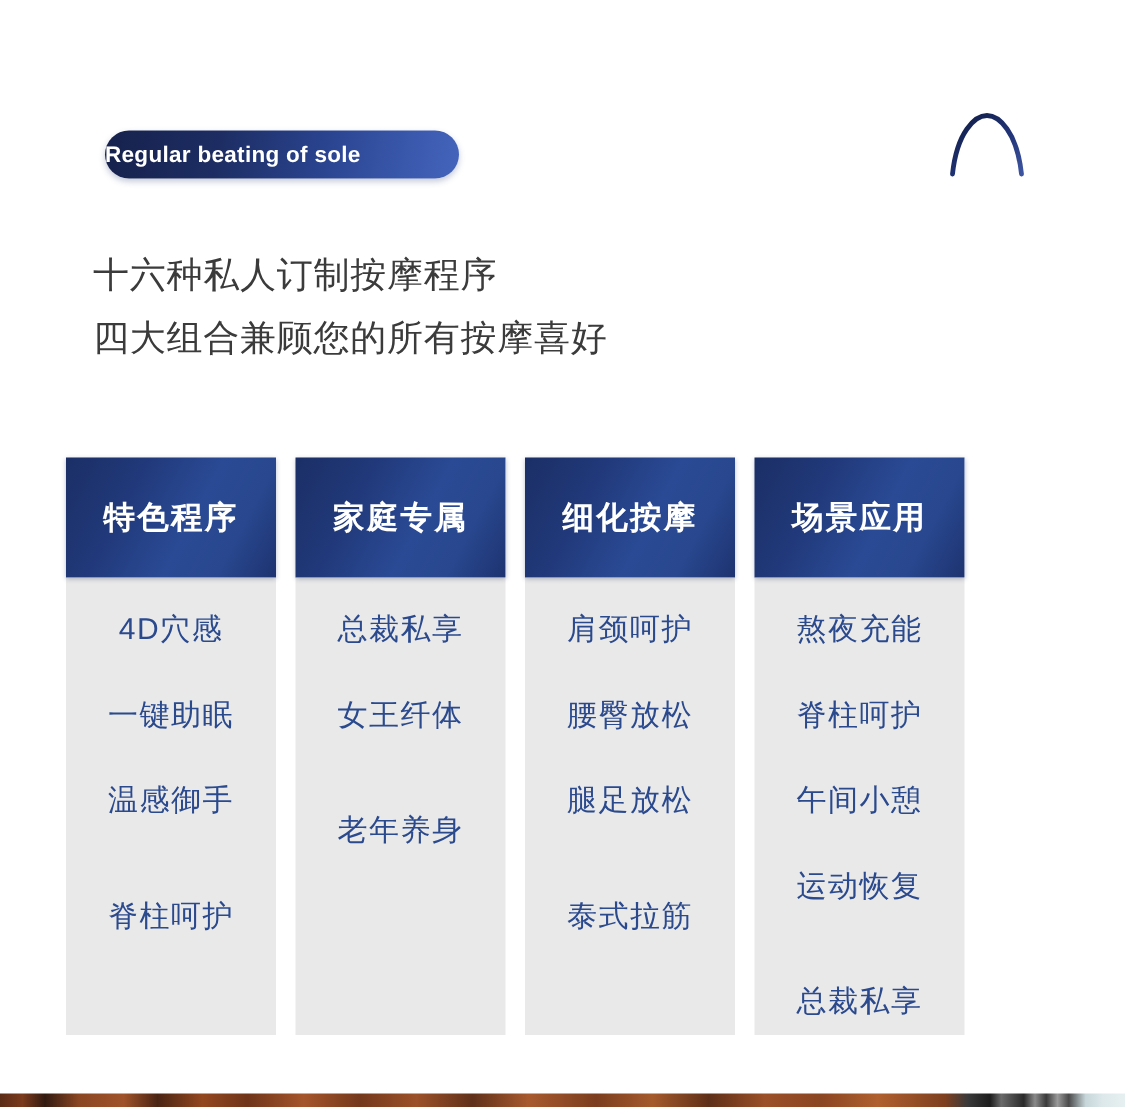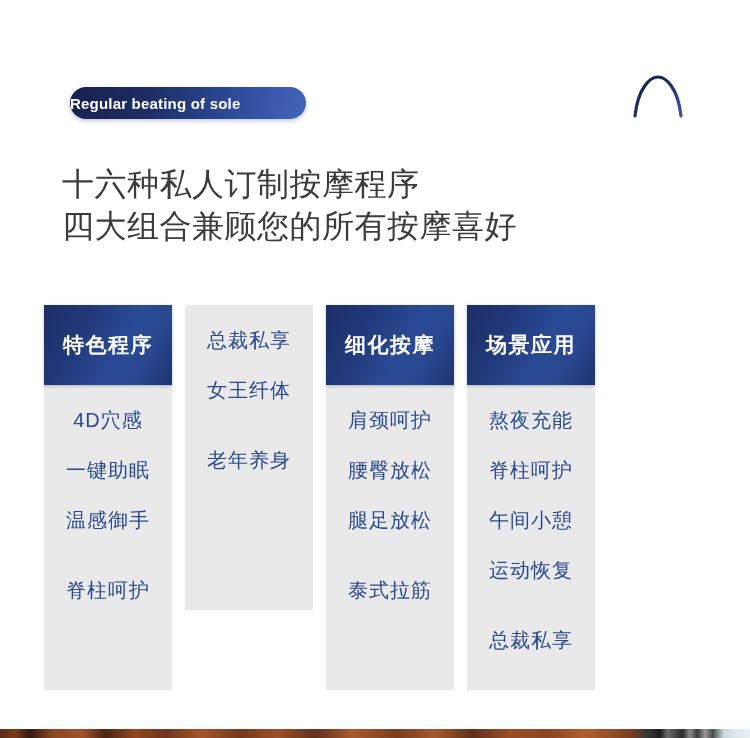--- a/index.html
+++ b/index.html
@@ -49,38 +49,38 @@
 
   
   .headline {
     position: absolute;
     left: 62px;
     top: 163px;
     width: 600px;
   }
   .headline-line {
     color: #3b3b3b;
-    font-size: 32px;
+    font-size: 24px;
     line-height: 42px;
     font-weight: normal;
     letter-spacing: 0.5px;
     white-space: nowrap;
   }
 
   
   .cards {
     position: absolute;
     left: 44px;
     top: 305px;
     width: 664px;
     display: flex;
     gap: 13px;
   }
   .card {
-    width: 128px;
+    width: 140px;
     display: flex;
     flex-direction: column;
   }
   .card-header {
     height: 80px;
     background: linear-gradient(118deg, #1b2f66 0%, #21397a 30%, #2a4a95 58%, #28478e 78%, #1e3370 100%);
     display: flex;
     align-items: center;
     justify-content: center;
     box-shadow: 0 1px 3px rgba(30, 45, 95, 0.30);
@@ -95,20 +95,21 @@
     white-space: nowrap;
   }
   .card-body {
     background: #e9e9e9;
     height: 305px;
     padding-top: 23px;
     box-sizing: border-box;
     display: flex;
     flex-direction: column;
     align-items: center;
+    gap: 7px;
   }
   .card-item {
     color: #2b4a8e;
     font-size: 20px;
     line-height: 24px;
     letter-spacing: 1px;
     margin-bottom: 26px;
     white-space: nowrap;
   }
   .card-item:last-child { margin-bottom: 0; margin-top: 20px; }
@@ -167,20 +168,23 @@
     </div>
     <div class="card-body">
       <div class="card-item">4D穴感</div>
       <div class="card-item">一键助眠</div>
       <div class="card-item">温感御手</div>
       <div class="card-item">脊柱呵护</div>
     </div>
   </div>
 
   <div class="card">
+    <div class="card-header">
+      <span class="card-header-title">家庭专属</span>
+    </div>
     <div class="card-body">
       <div class="card-item">总裁私享</div>
       <div class="card-item">女王纤体</div>
       <div class="card-item">老年养身</div>
     </div>
   </div>
 
   <div class="card">
     <div class="card-header">
       <span class="card-header-title">细化按摩</span>

